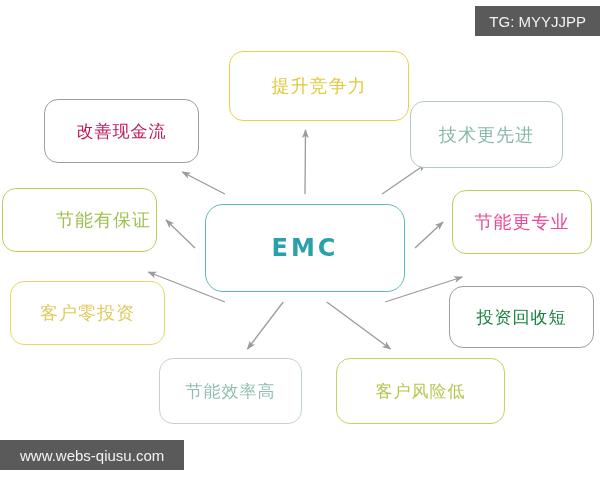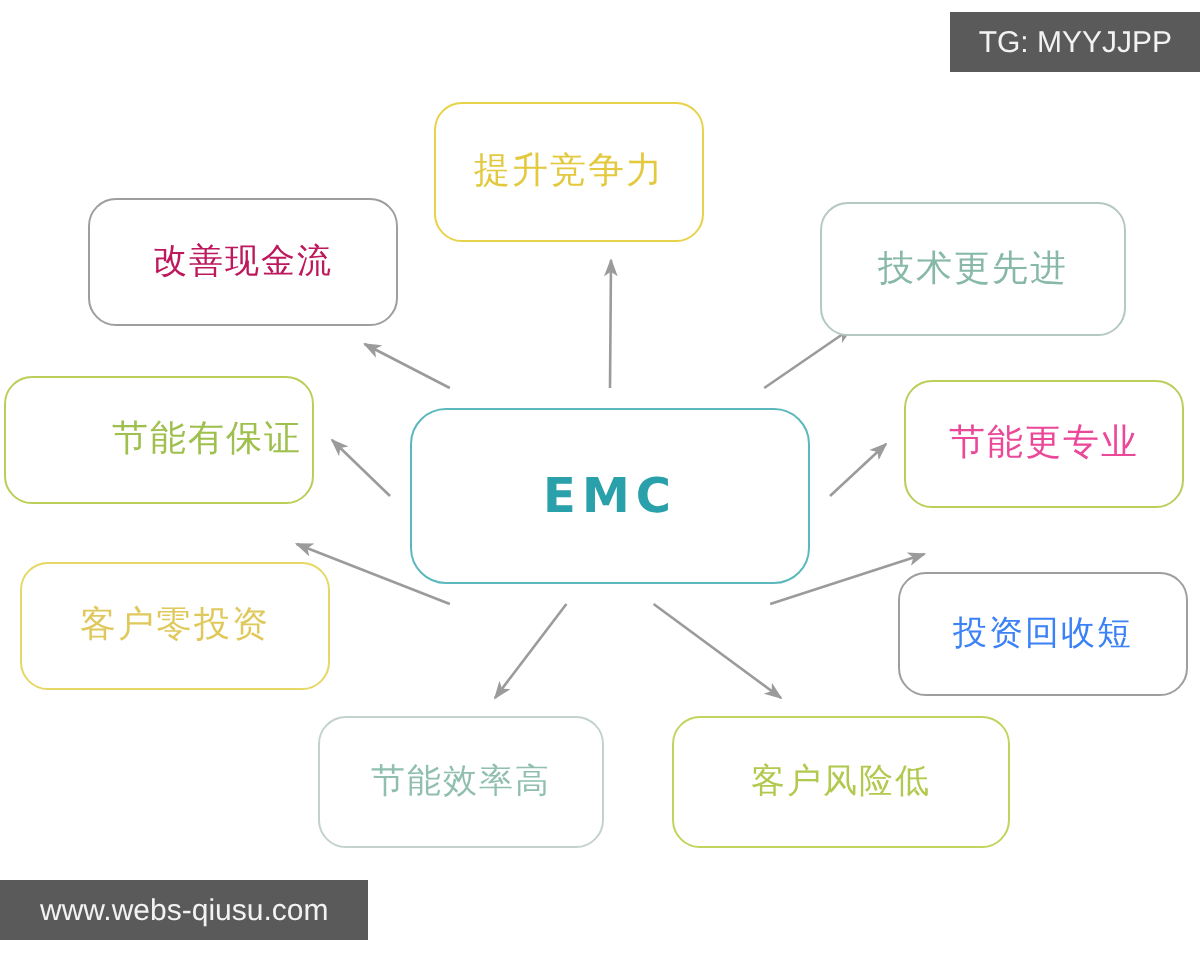--- a/index.html
+++ b/index.html
@@ -104,30 +104,30 @@
     <span>TG: MYYJJPP</span>
   </div>
 
   <div class="watermark" id="wm-bottom">
     <span>www.webs-qiusu.com</span>
   </div>
 
 <div class="node" style="left: 44px; top: 99px; width: 155px; height: 64px; border-color: rgb(158, 158, 158); color: #be185d; font-size: 17px;">
       <span class="node-label">改善现金流</span>
     </div>
-    <div class="node" style="left: 217px; top: 51px; width: 135px; height: 70px; border-color: rgb(232, 210, 74); color: rgb(227, 201, 63); font-size: 18px;">
+    <div class="node" style="left: 229px; top: 51px; width: 180px; height: 70px; border-color: rgb(232, 210, 74); color: rgb(227, 201, 63); font-size: 18px;">
       <span class="node-label">提升竞争力</span>
     </div>
     <div class="node" style="left: 410px; top: 101px; width: 153px; height: 67px; border-color: rgb(180, 201, 191); color: rgb(135, 184, 168); font-size: 18px;">
       <span class="node-label">技术更先进</span>
     </div>
     <div class="node" style="left: 452px; top: 190px; width: 140px; height: 64px; border-color: rgb(185, 207, 90); color: #ec4899; font-size: 18px;">
       <span class="node-label">节能更专业</span>
     </div>
-    <div class="node" style="left: 449px; top: 286px; width: 145px; height: 62px; border-color: rgb(158, 158, 158); color: #3b82f6; font-size: 17px;">
+    <div class="node" style="left: 449px; top: 286px; width: 145px; height: 62px; border-color: rgb(158, 158, 158); color: #15803d; font-size: 17px;">
       <span class="node-label">投资回收短</span>
     </div>
     <div class="node" style="left: 336px; top: 358px; width: 169px; height: 66px; border-color: rgb(194, 212, 94); color: rgb(178, 201, 79); font-size: 17px;">
       <span class="node-label">客户风险低</span>
     </div>
     <div class="node" style="left: 159px; top: 358px; width: 143px; height: 66px; border-color: rgb(195, 211, 204); color: rgb(144, 191, 176); font-size: 17px;">
       <span class="node-label">节能效率高</span>
     </div>
     <div class="node" style="left: 10px; top: 281px; width: 155px; height: 64px; border-color: rgb(229, 216, 102); color: rgb(224, 201, 92); font-size: 18px;">
       <span class="node-label">客户零投资</span>

